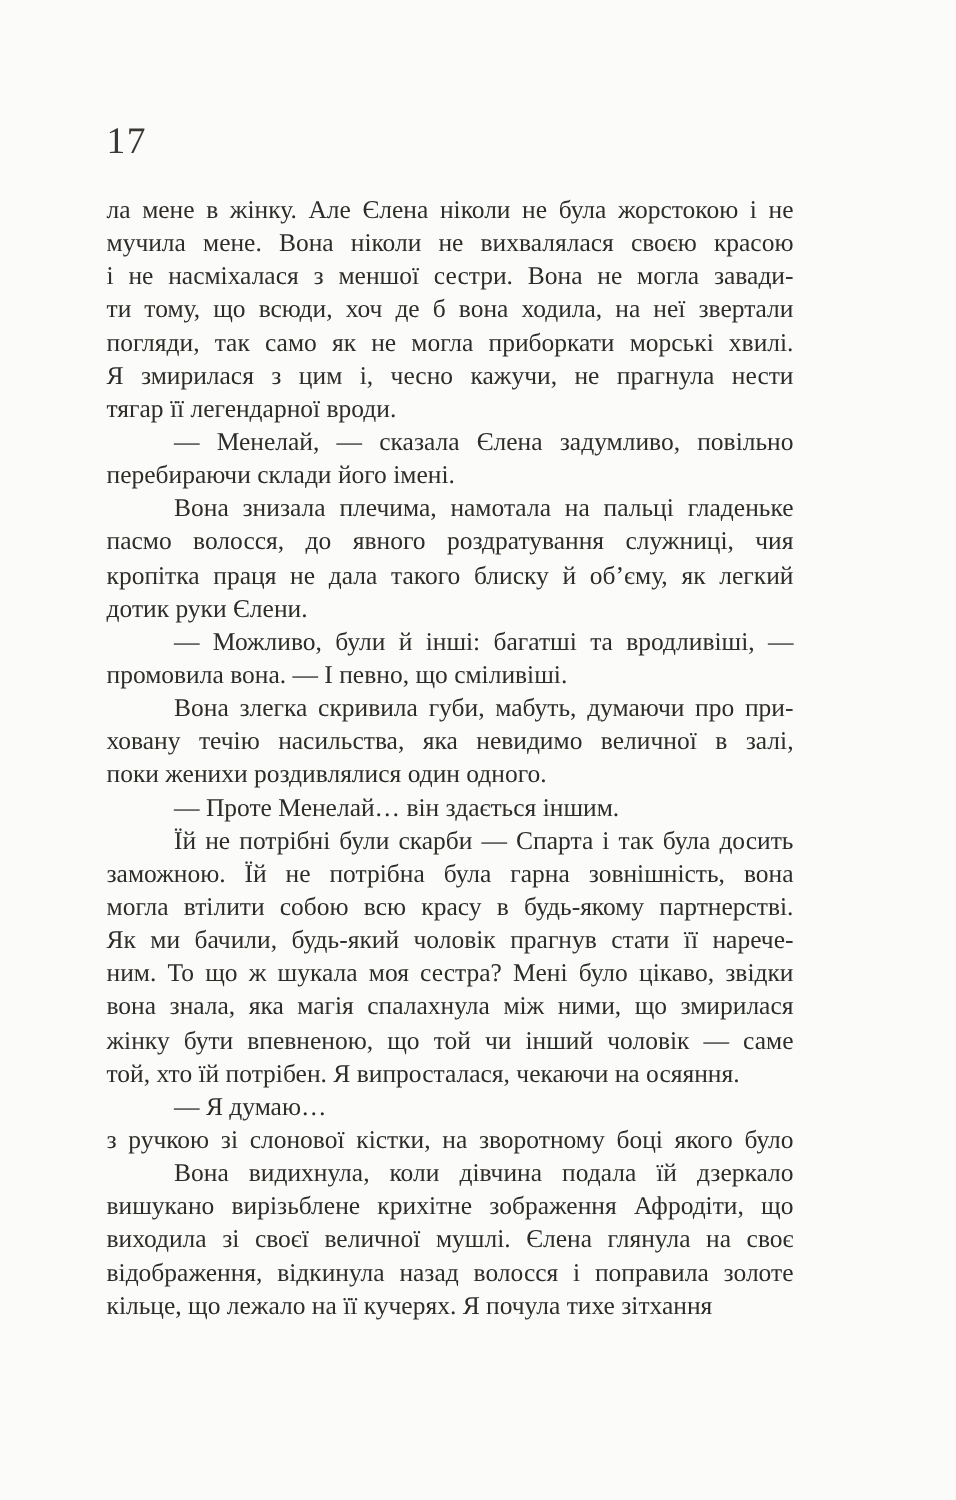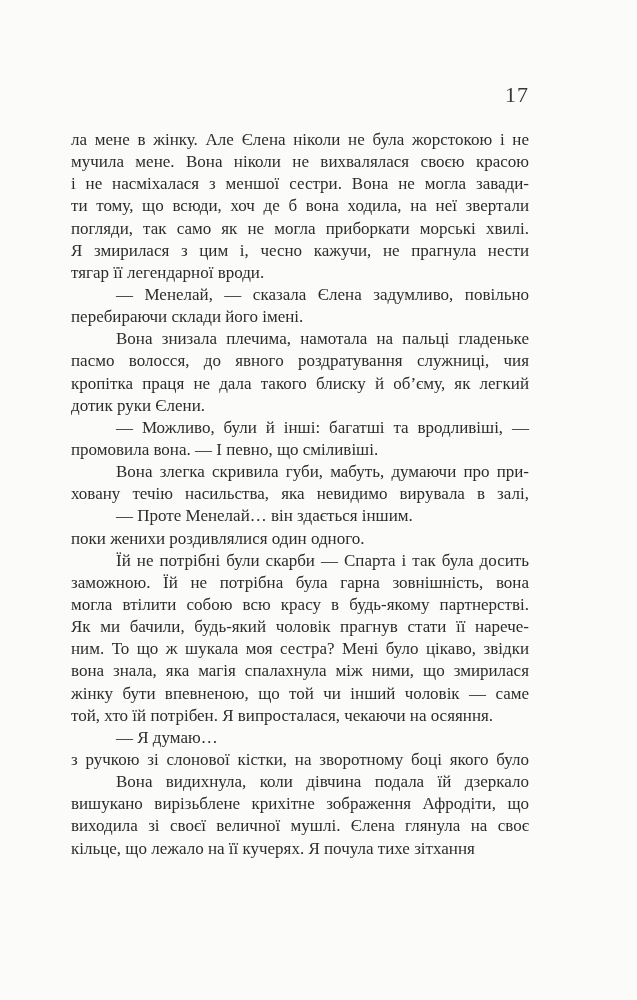--- a/index.html
+++ b/index.html
@@ -16,22 +16,22 @@
     height: 1000px;
     background: #fbfbf9;
     font-family: "Liberation Serif", "DejaVu Serif", serif;
     color: #2e2c29;
   }
   .page-number {
     position: absolute;
     top: 85px;
     left: 71px;
     width: 458px;
-    text-align: right;
-    font-size: 22px;
+    text-align: left;
+    font-size: 25px;
     line-height: 19px;
     color: #3a3835;
     letter-spacing: 1px;
   }
   .text-block {
     position: absolute;
     top: 129px;
     left: 71px;
     width: 458px;
     font-size: 17px;
@@ -67,31 +67,32 @@
       <div class="line">тягар її легендарної вроди.</div>
       <div class="line j ind">— Менелай, — сказала Єлена задумливо, повільно</div>
       <div class="line">перебираючи склади його імені.</div>
       <div class="line j ind">Вона знизала плечима, намотала на пальці гладеньке</div>
       <div class="line j">пасмо волосся, до явного роздратування служниці, чия</div>
       <div class="line j">кропітка праця не дала такого блиску й обʼєму, як легкий</div>
       <div class="line">дотик руки Єлени.</div>
       <div class="line j ind">— Можливо, були й інші: багатші та вродливіші, —</div>
       <div class="line">промовила вона. — І певно, що сміливіші.</div>
       <div class="line j ind">Вона злегка скривила губи, мабуть, думаючи про при-</div>
-      <div class="line j">ховану течію насильства, яка невидимо вирувала в залі,</div>
+      <div class="line j">ховану течію насильства, яка невидимо величної в залі,</div>
+      <div class="line">поки женихи роздивлялися один одного.</div>
       <div class="line ind">— Проте Менелай… він здається іншим.</div>
-      <div class="line">поки женихи роздивлялися один одного.</div>
       <div class="line j ind">Їй не потрібні були скарби — Спарта і так була досить</div>
       <div class="line j">заможною. Їй не потрібна була гарна зовнішність, вона</div>
       <div class="line j">могла втілити собою всю красу в будь-якому партнерстві.</div>
       <div class="line j">Як ми бачили, будь-який чоловік прагнув стати її нарече-</div>
       <div class="line j">ним. То що ж шукала моя сестра? Мені було цікаво, звідки</div>
       <div class="line j">вона знала, яка магія спалахнула між ними, що змирилася</div>
       <div class="line j">жінку бути впевненою, що той чи інший чоловік — саме</div>
       <div class="line">той, хто їй потрібен. Я випросталася, чекаючи на осяяння.</div>
       <div class="line ind">— Я думаю…</div>
       <div class="line j">з ручкою зі слонової кістки, на зворотному боці якого було</div>
       <div class="line j ind">Вона видихнула, коли дівчина подала їй дзеркало</div>
       <div class="line j">вишукано вирізьблене крихітне зображення Афродіти, що</div>
       <div class="line j">виходила зі своєї величної мушлі. Єлена глянула на своє</div>
+      <div class="line j">відображення, відкинула назад волосся і поправила золоте</div>
       <div class="line">кільце, що лежало на її кучерях. Я почула тихе зітхання</div>
     </div>
 </div>
 
 </body></html>

